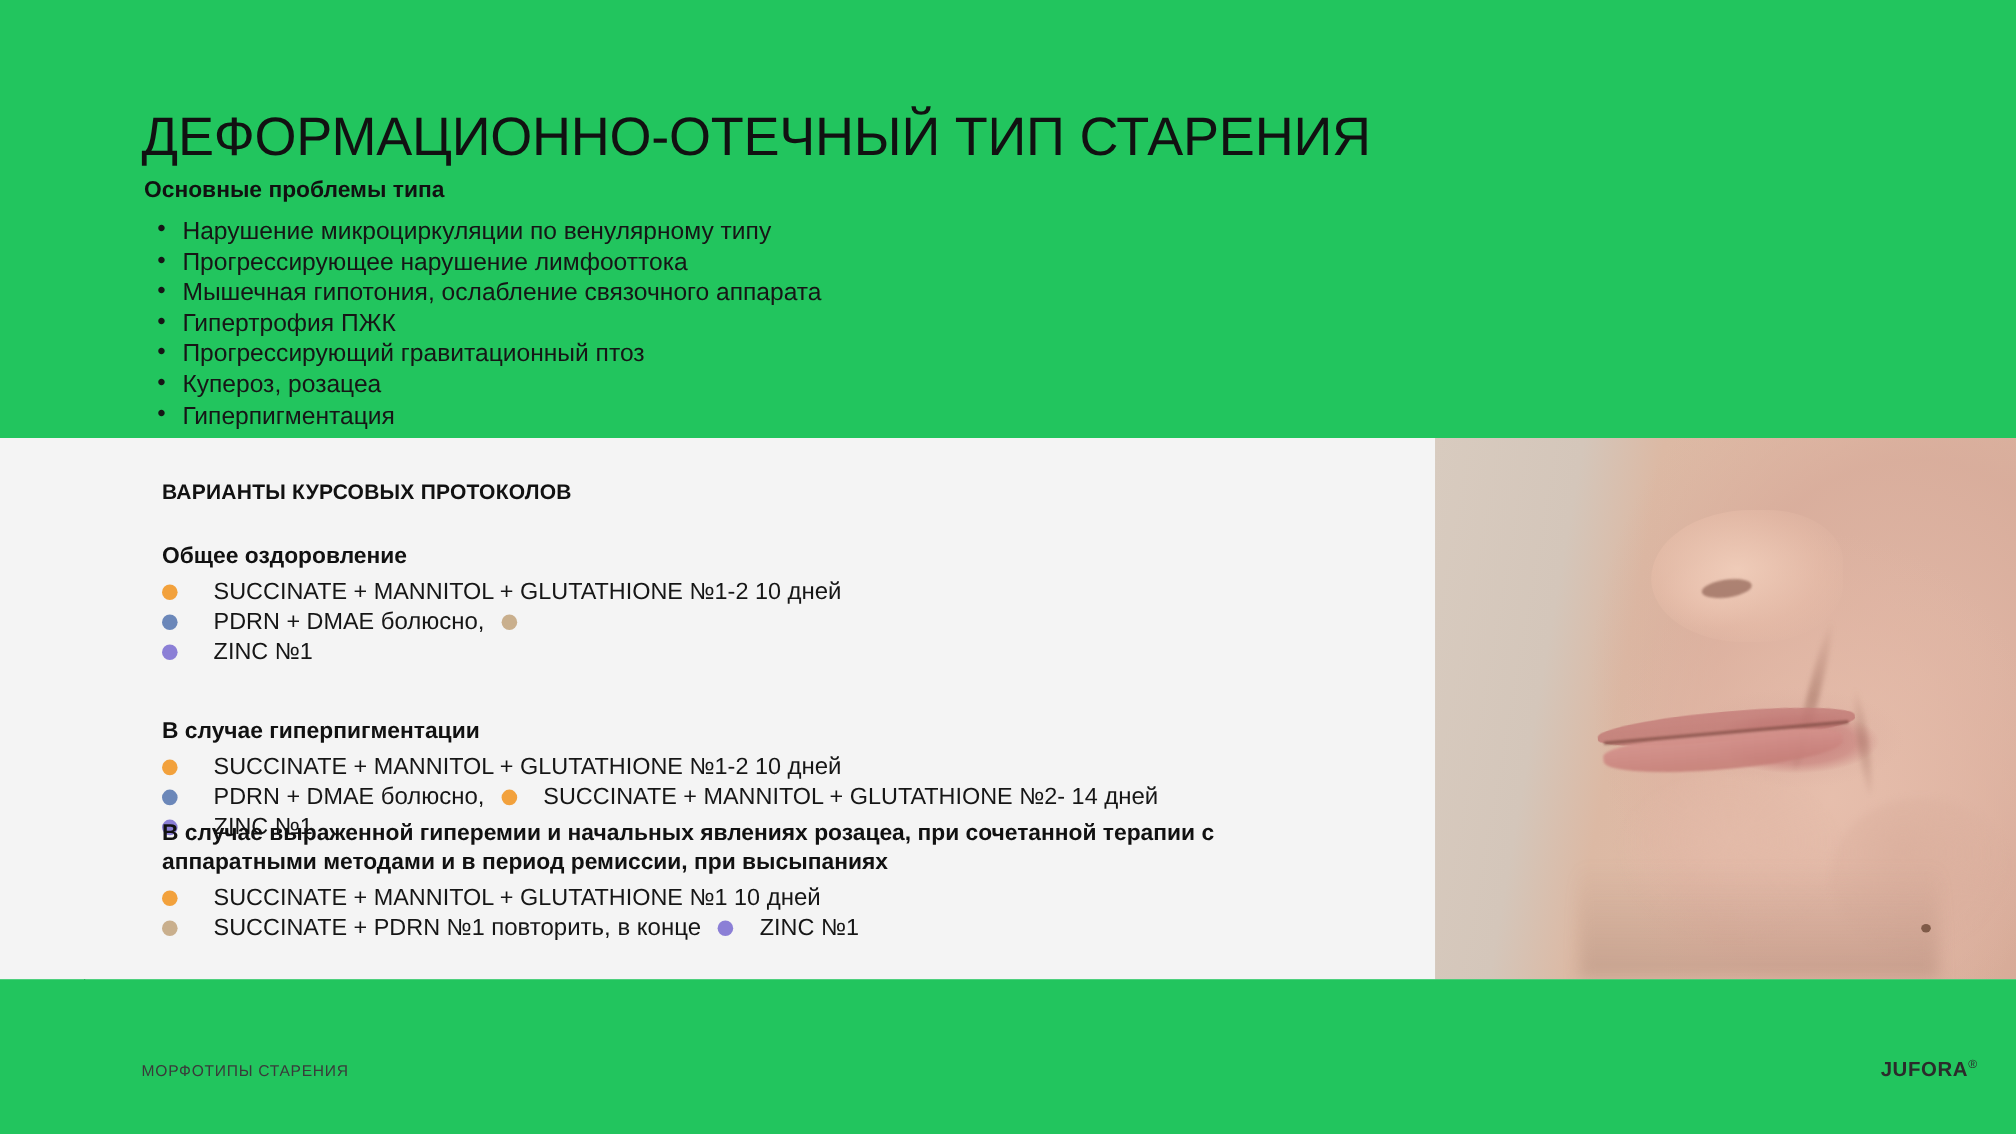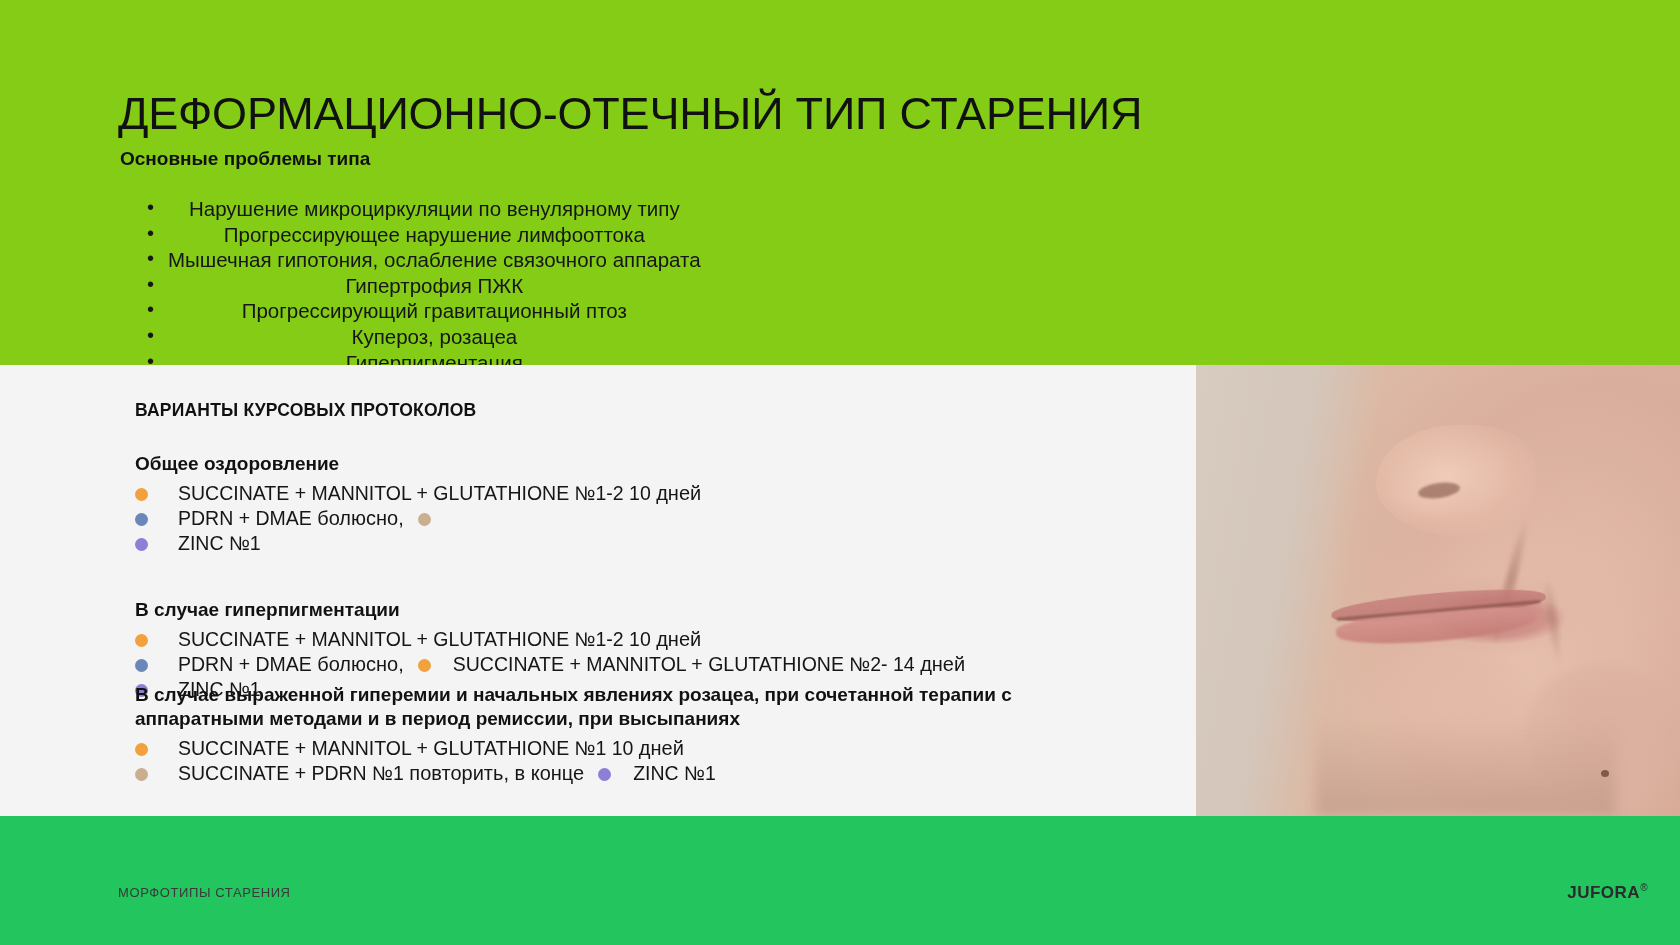--- a/index.html
+++ b/index.html
@@ -30,21 +30,21 @@
     height: 945px;
     background: #3a3a3a;
   }
 
   
   .top-region {
     position: absolute;
     left: 0; top: 0;
     width: 1680px;
     height: 365px;
-    background: #84cc16;
+    background: #22c55e;
   }
   .slide-title {
     position: absolute;
     left: 118px;
     top: 58px;
     font-size: 45px;
     font-weight: 400;
     letter-spacing: -0.2px;
     color: #111111;
     white-space: nowrap;
@@ -54,24 +54,23 @@
     left: 120px;
     top: 148px;
     font-size: 19px;
     font-weight: 700;
     color: #111111;
   }
   .problems-list {
     position: absolute;
     left: 122px;
     top: 180px;
-    margin: 16px;
+    margin: 0;
     padding: 0;
     list-style: none;
-    text-align: center;
   }
   .problems-list li {
     position: relative;
     padding-left: 30px;
     font-size: 20.5px;
     line-height: 25.6px;
     color: #161616;
     white-space: nowrap;
   }
   .problems-list li::before {

